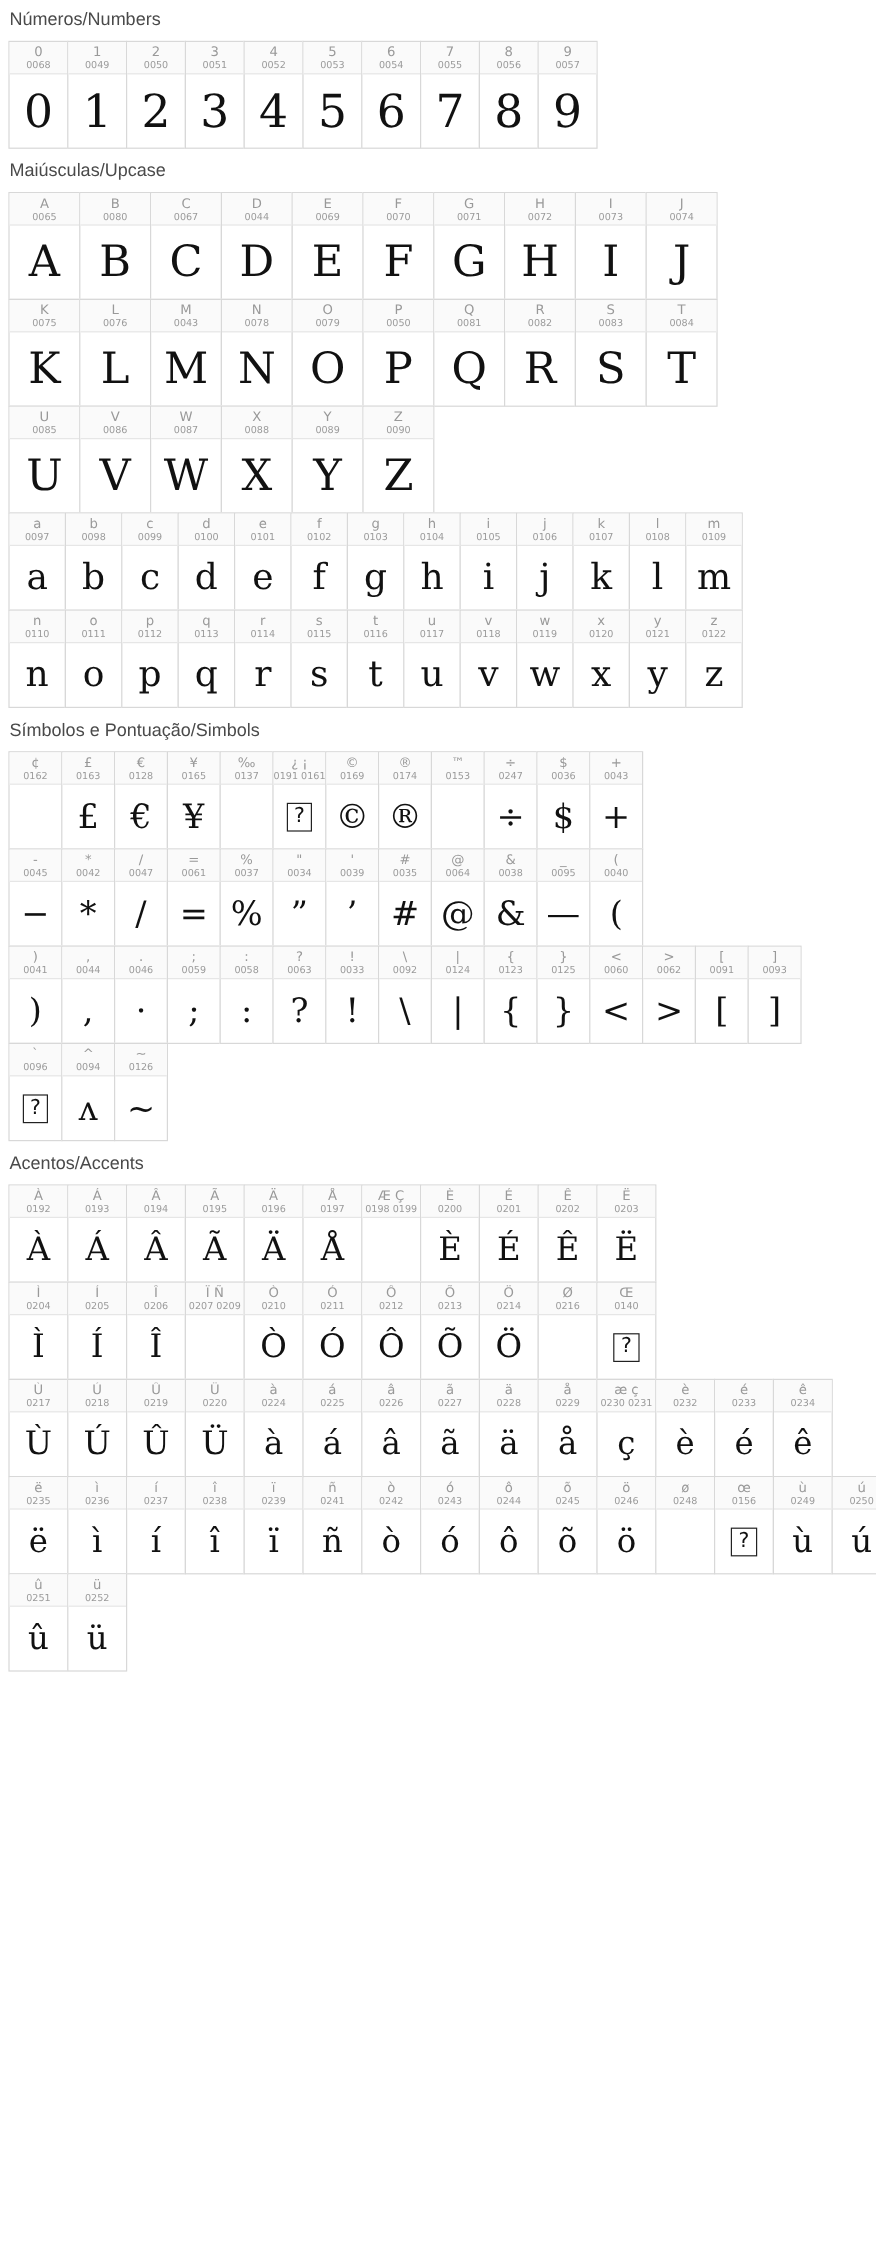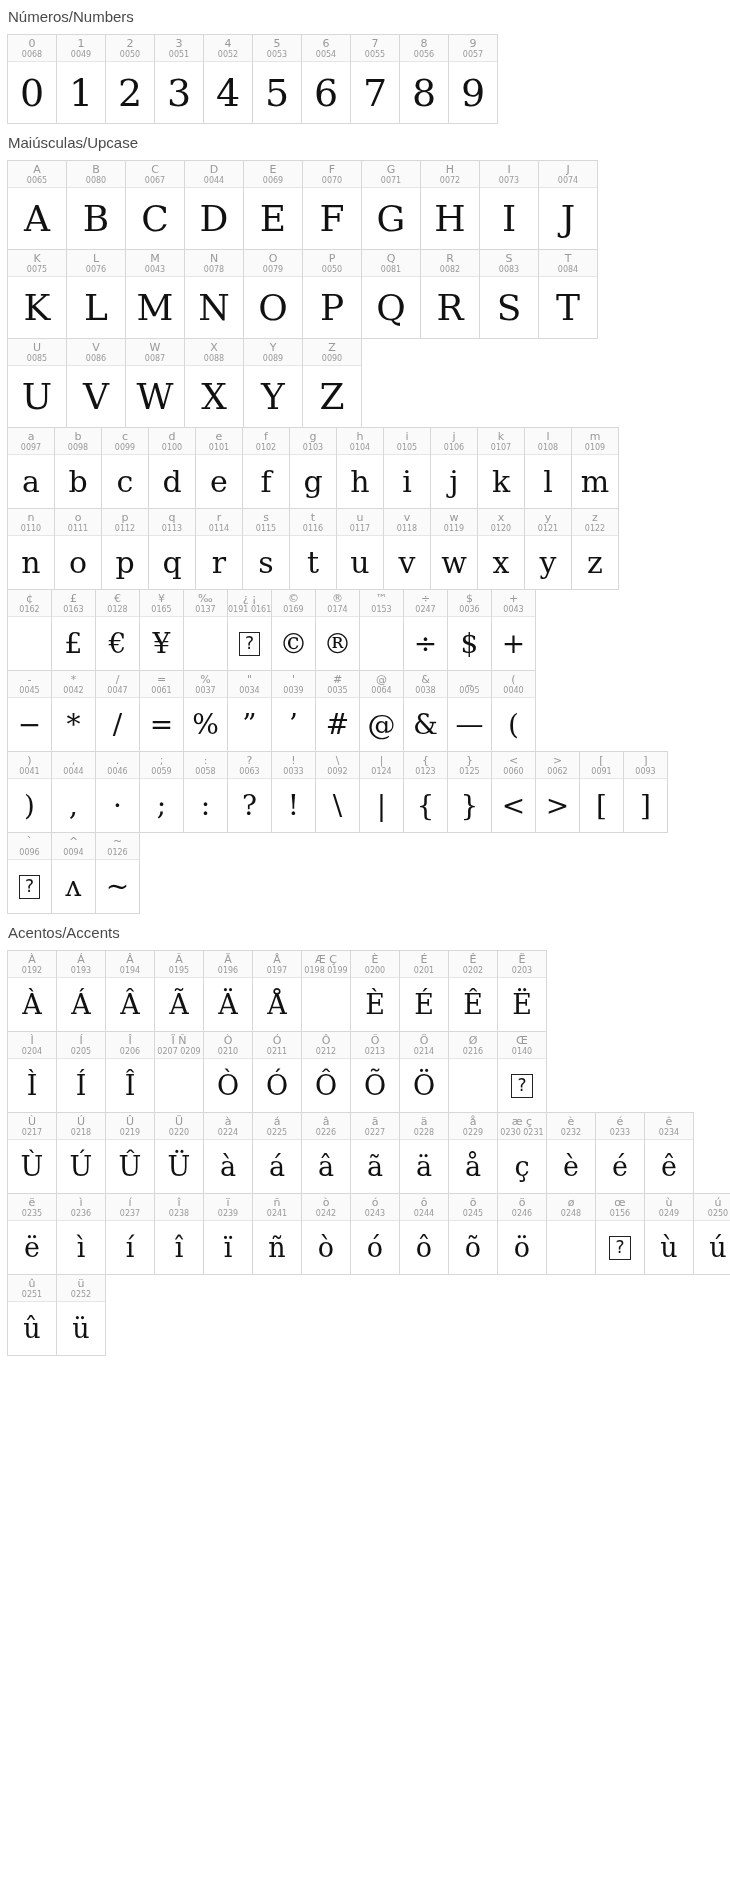--- a/index.html
+++ b/index.html
@@ -560,20 +560,21 @@
           </div>
           <div class="glyph-cell">
             <div class="glyph-head">
               <div class="glyph-char">z</div>
               <div class="glyph-code">0122</div>
             </div>
             <div class="glyph-body">z</div>
           </div>
         </div>
       </div>
+      <div class="section-title">Símbolos e Pontuação/Simbols</div>
       <div class="glyph-grid sz-sym">
         <div class="glyph-row">
           <div class="glyph-cell">
             <div class="glyph-head">
               <div class="glyph-char">¢</div>
               <div class="glyph-code">0162</div>
             </div>
             <div class="glyph-body"></div>
           </div>
           <div class="glyph-cell">

